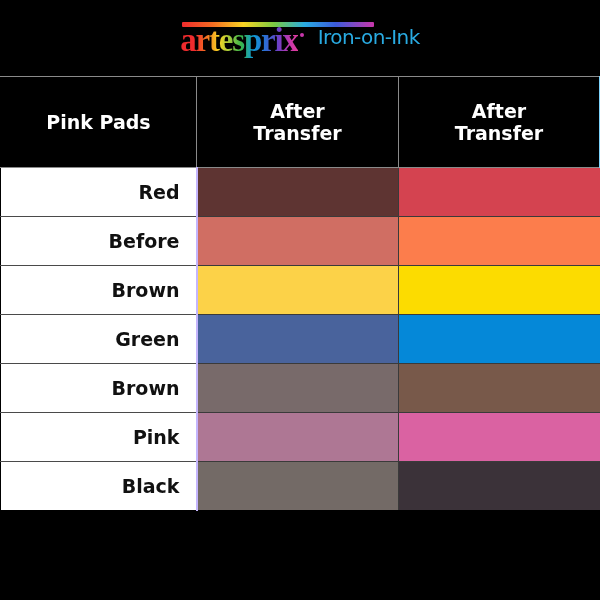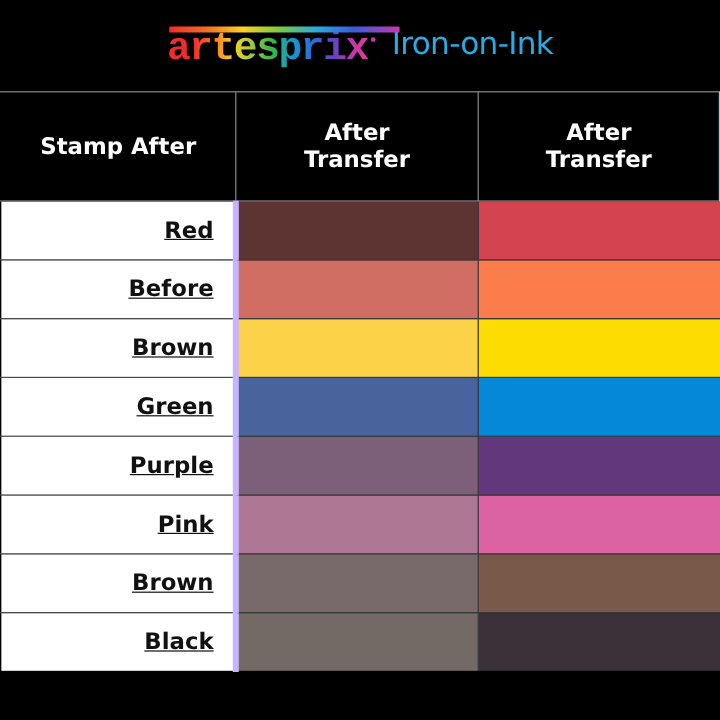--- a/index.html
+++ b/index.html
@@ -49,21 +49,21 @@
         #f36c22 16%,
         #f9d423 32%,
         #7ac943 48%,
         #29abe2 64%,
         #3b5bdb 80%,
         #c837ab 100%);
     border-radius: 1px;
   }
 
   .brand-word {
-    font-family: Liberation Mono, monospace;
+    font-family: Liberation Serif, serif;
     font-size: 33px;
     font-weight: bold;
     letter-spacing: -1.2px;
     line-height: 1;
     background: linear-gradient(92deg,
         #ef2b2d 0%,
         #ef2b2d 13%,
         #f36c22 22%,
         #f9d423 33%,
         #8cc63f 44%,
@@ -86,21 +86,21 @@
     width: 4px;
     height: 4px;
     background: #c837ab;
     border-radius: 50%;
     vertical-align: 14px;
     margin-left: 2px;
   }
 
   .tagline {
     font-family: "DejaVu Sans", sans-serif;
-    font-size: 26px;
+    font-size: 20px;
     font-weight: normal;
     letter-spacing: -0.6px;
     color: #29abe2;
     line-height: 1;
     padding-bottom: 2px;
   }
 
   
   table.swatch-table {
     width: 600px;
@@ -143,22 +143,21 @@
   td.name-cell {
     background: #ffffff;
     color: #111111;
     font-family: "DejaVu Sans", sans-serif;
     font-size: 19px;
     font-weight: bold;
     text-align: right;
     padding-right: 16px;
     vertical-align: middle;
     border-left: 1px solid #000000;
-    border-right: 5px solid #c4b5fd;
-    text-decoration: underline;
+    border-right: 2px solid #c4b5fd;
   }
 
   td.swatch-cell {
     border-top: 1px solid #3a3a3a;
     border-bottom: 1px solid #3a3a3a;
     border-left: 1px solid #3a3a3a;
     border-right: 1px solid #3a3a3a;
   }
   td.swatch-after {
     border-right: 1px solid #000000;
@@ -183,21 +182,21 @@
 
   <table class="swatch-table">
     <colgroup>
       <col class="col-name">
       <col class="col-before">
       <col class="col-after">
     </colgroup>
     <thead>
       <tr>
         <th class="th-name">
-          <span>Stamp After</span>
+          <span>Pink Pads</span>
         </th>
         <th class="th-before">
           <span>After</span><br>
           <span>Transfer</span>
         </th>
         <th class="th-after">
           <span>After</span><br>
           <span>Transfer</span>
         </th>
       </tr>
@@ -217,35 +216,30 @@
           <td class="name-cell">Brown</td>
           <td class="swatch-cell swatch-before" style="background: rgb(252, 210, 72);"></td>
           <td class="swatch-cell swatch-after" style="background: rgb(252, 220, 0);"></td>
         </tr>
         <tr>
           <td class="name-cell">Green</td>
           <td class="swatch-cell swatch-before" style="background: rgb(73, 99, 156);"></td>
           <td class="swatch-cell swatch-after" style="background: rgb(5, 136, 216);"></td>
         </tr>
         <tr>
-          <td class="name-cell">Purple</td>
-          <td class="swatch-cell swatch-before" style="background: rgb(124, 95, 120);"></td>
-          <td class="swatch-cell swatch-after" style="background: rgb(99, 55, 124);"></td>
+          <td class="name-cell">Brown</td>
+          <td class="swatch-cell swatch-before" style="background: rgb(120, 106, 106);"></td>
+          <td class="swatch-cell swatch-after" style="background: rgb(120, 89, 74);"></td>
         </tr>
         <tr>
           <td class="name-cell">Pink</td>
           <td class="swatch-cell swatch-before" style="background: rgb(174, 119, 148);"></td>
           <td class="swatch-cell swatch-after" style="background: rgb(218, 98, 162);"></td>
         </tr>
         <tr>
-          <td class="name-cell">Brown</td>
-          <td class="swatch-cell swatch-before" style="background: rgb(120, 106, 106);"></td>
-          <td class="swatch-cell swatch-after" style="background: rgb(120, 89, 74);"></td>
-        </tr>
-        <tr>
           <td class="name-cell">Black</td>
           <td class="swatch-cell swatch-before" style="background: rgb(115, 106, 102);"></td>
           <td class="swatch-cell swatch-after" style="background: rgb(59, 50, 57);"></td>
         </tr>
       </tbody>
   </table>
 
 </div>
 
 </body></html>

